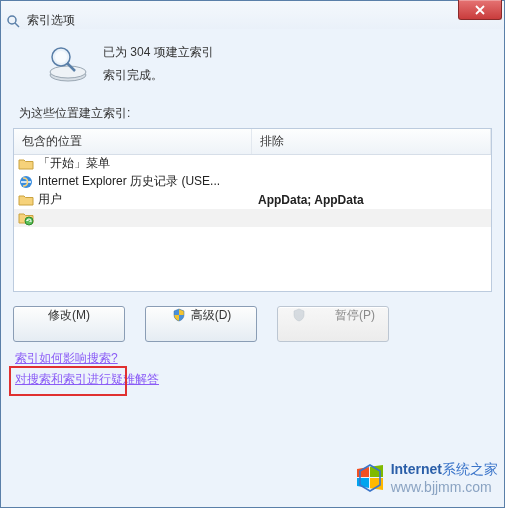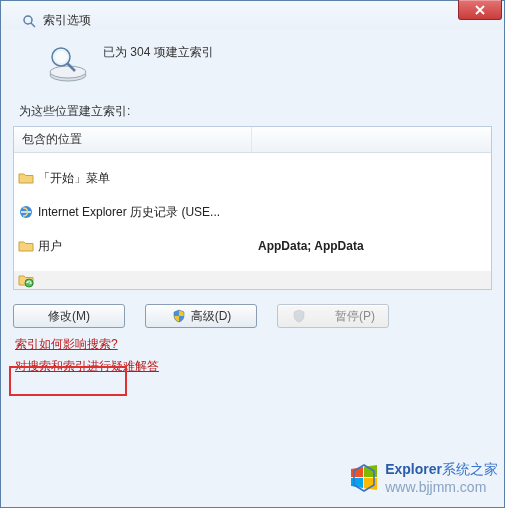--- a/index.html
+++ b/index.html
@@ -18,21 +18,21 @@
     height: 508px;
     border: 1px solid #5a7fa8;
     background: linear-gradient(#ecf3fb, #ecf3fb);
     position: relative;
   }
   .titlebar {
     height: 40px;
     background: linear-gradient(#f4f8fc, #e6eef8);
     display: flex;
     align-items: center;
-    padding: 0 20px;
+    padding: 0 4px;
     border-bottom: 1px solid #c8d6e6;
     position: relative;
   }
   .titlebar .icon-slot {
     width: 16px; height: 16px;
     margin-right: 6px;
     display: flex; align-items: center; justify-content: center;
   }
   .titlebar .title {
     color: #333;
@@ -90,21 +90,20 @@
   }
   .col-loc { width: 238px; }
   .col-excl { flex: 1; }
   .list-body { flex: 1; overflow: hidden; }
   .list-row {
     display: flex;
     align-items: center;
     height: 18px;
     font-size: 12px;
     color: #222;
-    margin-top: 16px;
   }
   .list-row .cell-loc {
     width: 238px;
     display: flex;
     align-items: center;
     gap: 4px;
     padding-left: 4px;
     white-space: nowrap;
     overflow: hidden;
     text-overflow: ellipsis;
@@ -125,26 +124,25 @@
     align-items: center;
     justify-content: center;
   }
   .button-row {
     display: flex;
     gap: 20px;
     margin: 14px 2px 4px 2px;
   }
   .wn-btn {
     width: 112px;
-    height: 24px;
+    height: 36px;
     border: 1px solid #8a9db5;
     border-radius: 3px;
     background: linear-gradient(#fdfdfd, #e5ecf3);
     display: flex;
-    align-items: center;
     justify-content: center;
     gap: 4px;
     font-size: 12px;
     color: #333;
     cursor: default;
     box-shadow: inset 0 1px 0 #fff;
   }
   .wn-btn.disabled {
     color: #8a8a8a;
     border-color: #bcc6d2;
@@ -154,21 +152,21 @@
   .highlight-box {
     position: absolute;
     border: 2px solid #e03030;
     pointer-events: none;
   }
   .links {
     margin: 6px 4px 0 4px;
     line-height: 1.8;
   }
   .links a {
-    color: #b91c1c;
+    color: #8b5cf6;
     text-decoration: underline;
   }
   .watermark {
     position: absolute;
     right: 6px;
     bottom: 12px;
     display: flex;
     align-items: center;
     gap: 6px;
     pointer-events: none;
@@ -214,28 +212,30 @@
         <svg width="42" height="42" viewBox="0 0 42 42">
           <ellipse cx="21" cy="32" rx="18" ry="6" fill="#d8dfe6" stroke="#9aa7b3"></ellipse>
           <ellipse cx="21" cy="29" rx="18" ry="6" fill="#eef2f6" stroke="#9aa7b3"></ellipse>
           <circle cx="14" cy="14" r="9" fill="#eaf2fa" stroke="#5a7fa8" stroke-width="1.5"></circle>
           <circle cx="14" cy="14" r="6" fill="#f8fbfe"></circle>
           <line x1="20" y1="20" x2="28" y2="28" stroke="#5a7fa8" stroke-width="2.5"></line>
         </svg>
       </div>
       <div class="status-text">
         <div>已为 304 项建立索引</div>
+        <div>索引完成。</div>
       </div>
     </div>
 
     <div class="section-label">为这些位置建立索引:</div>
 
     <div class="list-frame">
       <div class="list-header">
         <div class="col col-loc">包含的位置</div>
+        <div class="col col-excl">排除</div>
       </div>
       <div class="list-body" id="list-body">
           <div class="list-row">
             <div class="cell-loc">
               <span class="mini-icon">
                 <svg width="16" height="16" viewBox="0 0 16 16">
                   <path d="M1 4 h5 l1.5 1.5 H15 V13 H1 Z" fill="#f6d27a" stroke="#caa23e"></path>
                 </svg>
               </span>
               <span>「开始」菜单</span>
@@ -320,20 +320,20 @@
         <svg width="30" height="30" viewBox="0 0 30 30">
           <path d="M2 6 L14 4 V14 H2 Z" fill="#f25022"></path>
           <path d="M15 3.8 L28 2 V14 H15 Z" fill="#7fba00"></path>
           <path d="M2 15 H14 V25 L2 23 Z" fill="#00a4ef"></path>
           <path d="M15 15 H28 V27 L15 25.2 Z" fill="#ffb900"></path>
           <polygon points="15,2 25,8 25,22 15,28 5,22 5,8" fill="none" stroke="#3a74c9" stroke-width="1.6"></polygon>
         </svg>
       </div>
       <div class="wm-text">
         <div class="line1">
-          <b>Explorer</b><span>系统之家</span>
+          <b>Internet</b><span>系统之家</span>
         </div>
         <div class="line2">www.bjjmm.com</div>
       </div>
     </div>
 
   </div>
 </div>
 
 </body></html>

